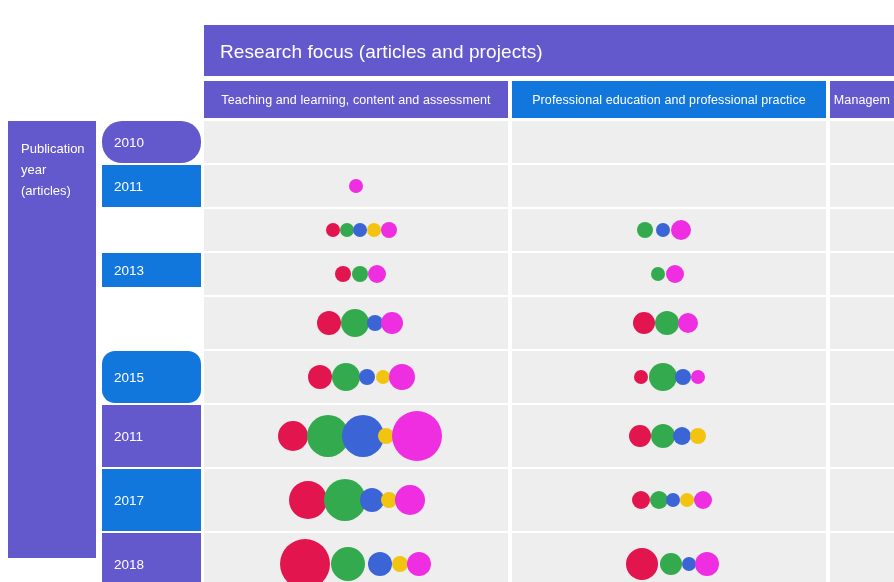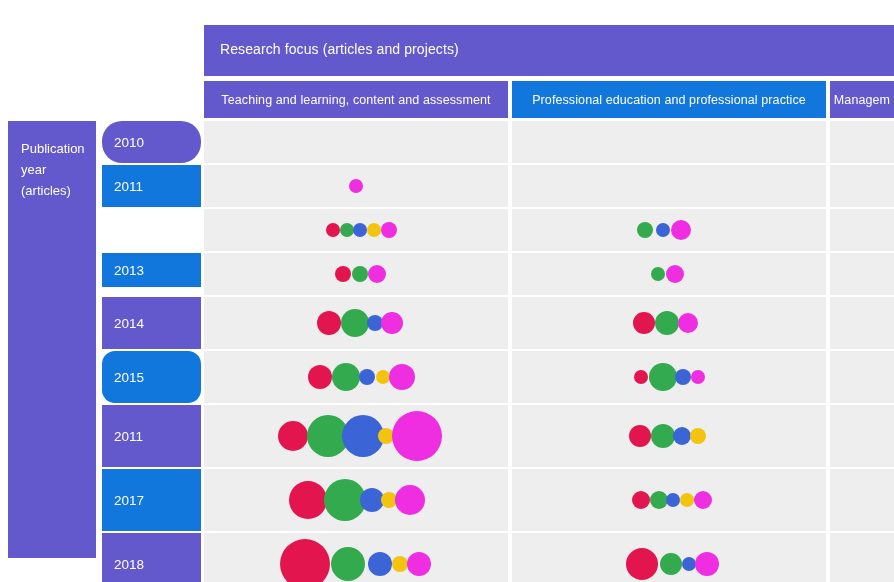--- a/index.html
+++ b/index.html
@@ -25,21 +25,21 @@
   
   .colgroup-header {
     position: absolute;
     left: 204px;
     top: 25px;
     width: 690px;
     height: 51px;
     background: #6459cc;
     box-sizing: border-box;
     padding: 16px 0 0 16px;
-    font-size: 14px;
+    font-size: 19px;
     letter-spacing: .1px;
     white-space: nowrap;
   }
 
   .colheaders {
     position: absolute;
     left: 204px;
     top: 81px;
     width: 690px;
     height: 37px;
@@ -143,23 +143,20 @@
 
   <div class="rowlabels">
       <div class="rowlabel purple" style="top: 0px; height: 42px; border-radius: 20px;">
         <span>2010</span>
       </div>
       <div class="rowlabel blue" style="top: 44px; height: 42px;">
         <span>2011</span>
       </div>
       <div class="rowlabel blue" style="top: 132px; height: 34px;">
         <span>2013</span>
-      </div>
-      <div class="rowlabel purple" style="top: 176px; height: 52px;">
-        <span>2014</span>
       </div>
       <div class="rowlabel blue" style="top: 230px; height: 52px; border-radius: 13px;">
         <span>2015</span>
       </div>
       <div class="rowlabel purple" style="top: 284px; height: 62px;">
         <span>2011</span>
       </div>
       <div class="rowlabel blue" style="top: 348px; height: 62px;">
         <span>2017</span>
       </div>

